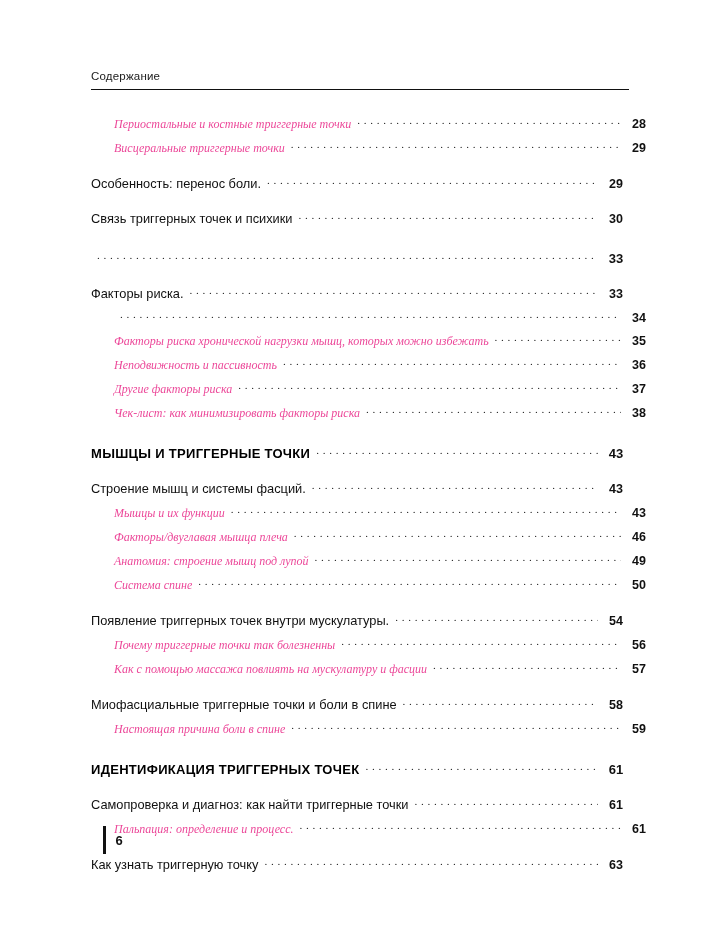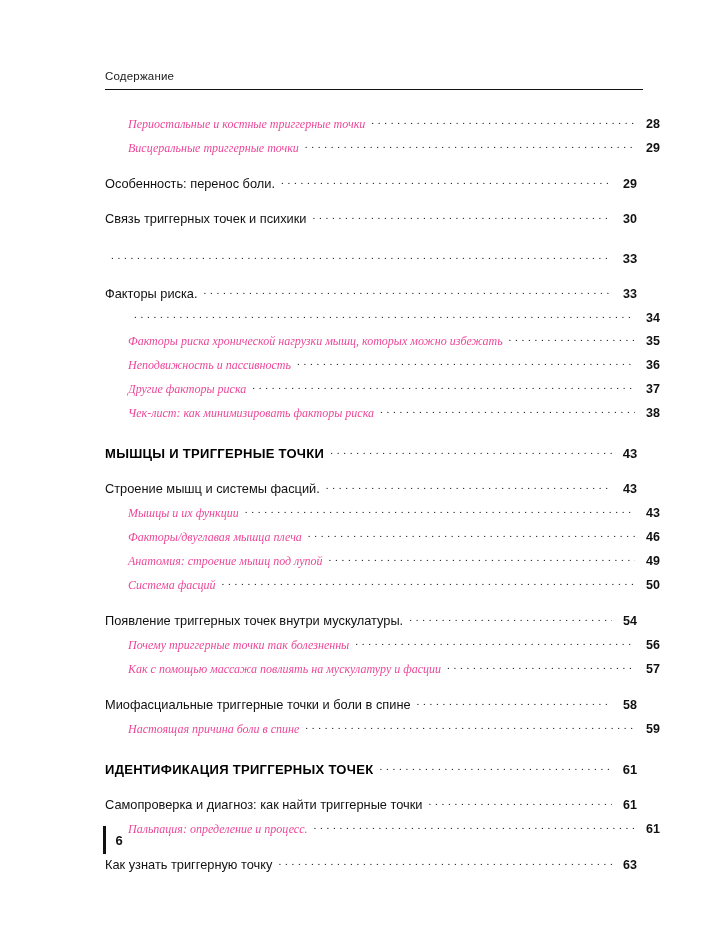--- a/index.html
+++ b/index.html
@@ -17,21 +17,21 @@
   }
   .page {
     position: absolute;
     left: 0; top: 0;
     width: 714px;
     height: 939px;
     background: #fff;
   }
   .content {
     position: absolute;
-    left: 105px;
+    left: 91px;
     top: 70px;
     width: 538px;
   }
   .header-label {
     font-family: "Liberation Sans", sans-serif;
     font-size: 11.5px;
     color: #1a1a1a;
     letter-spacing: 0.2px;
     padding-bottom: 7px;
   }
@@ -240,21 +240,21 @@
           <span class="label">Факторы/двуглавая мышца плеча</span>
           <span class="leader"></span>
           <span class="pagenum">46</span>
         </div>
         <div class="row lvl-sub">
           <span class="label">Анатомия: строение мышц под лупой</span>
           <span class="leader"></span>
           <span class="pagenum">49</span>
         </div>
         <div class="row lvl-sub">
-          <span class="label">Система фасций</span>
+          <span class="label">Система спине</span>
           <span class="leader"></span>
           <span class="pagenum">50</span>
         </div>
         <div class="row lvl-main">
           <span class="label">Появление триггерных точек внутри мускулатуры.</span>
           <span class="leader"></span>
           <span class="pagenum">54</span>
         </div>
         <div class="row lvl-sub">
           <span class="label">Почему триггерные точки так болезненны</span>

